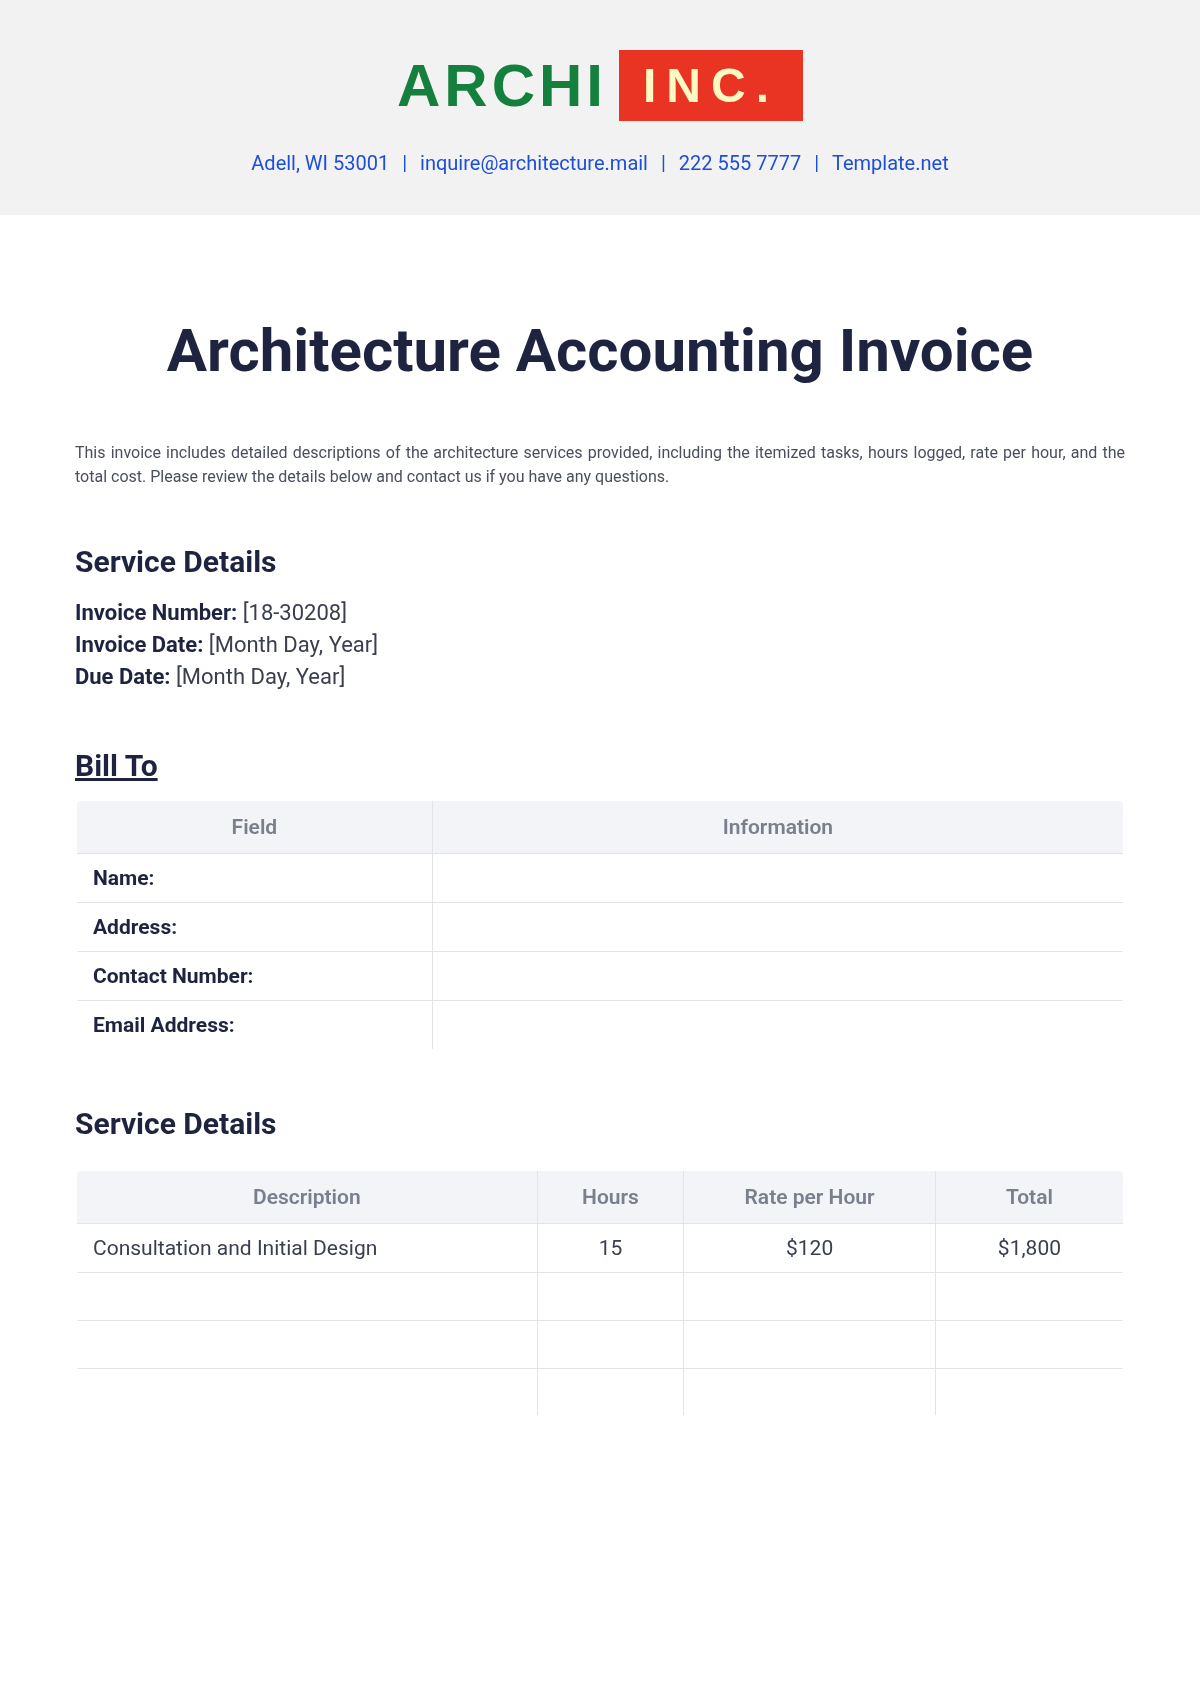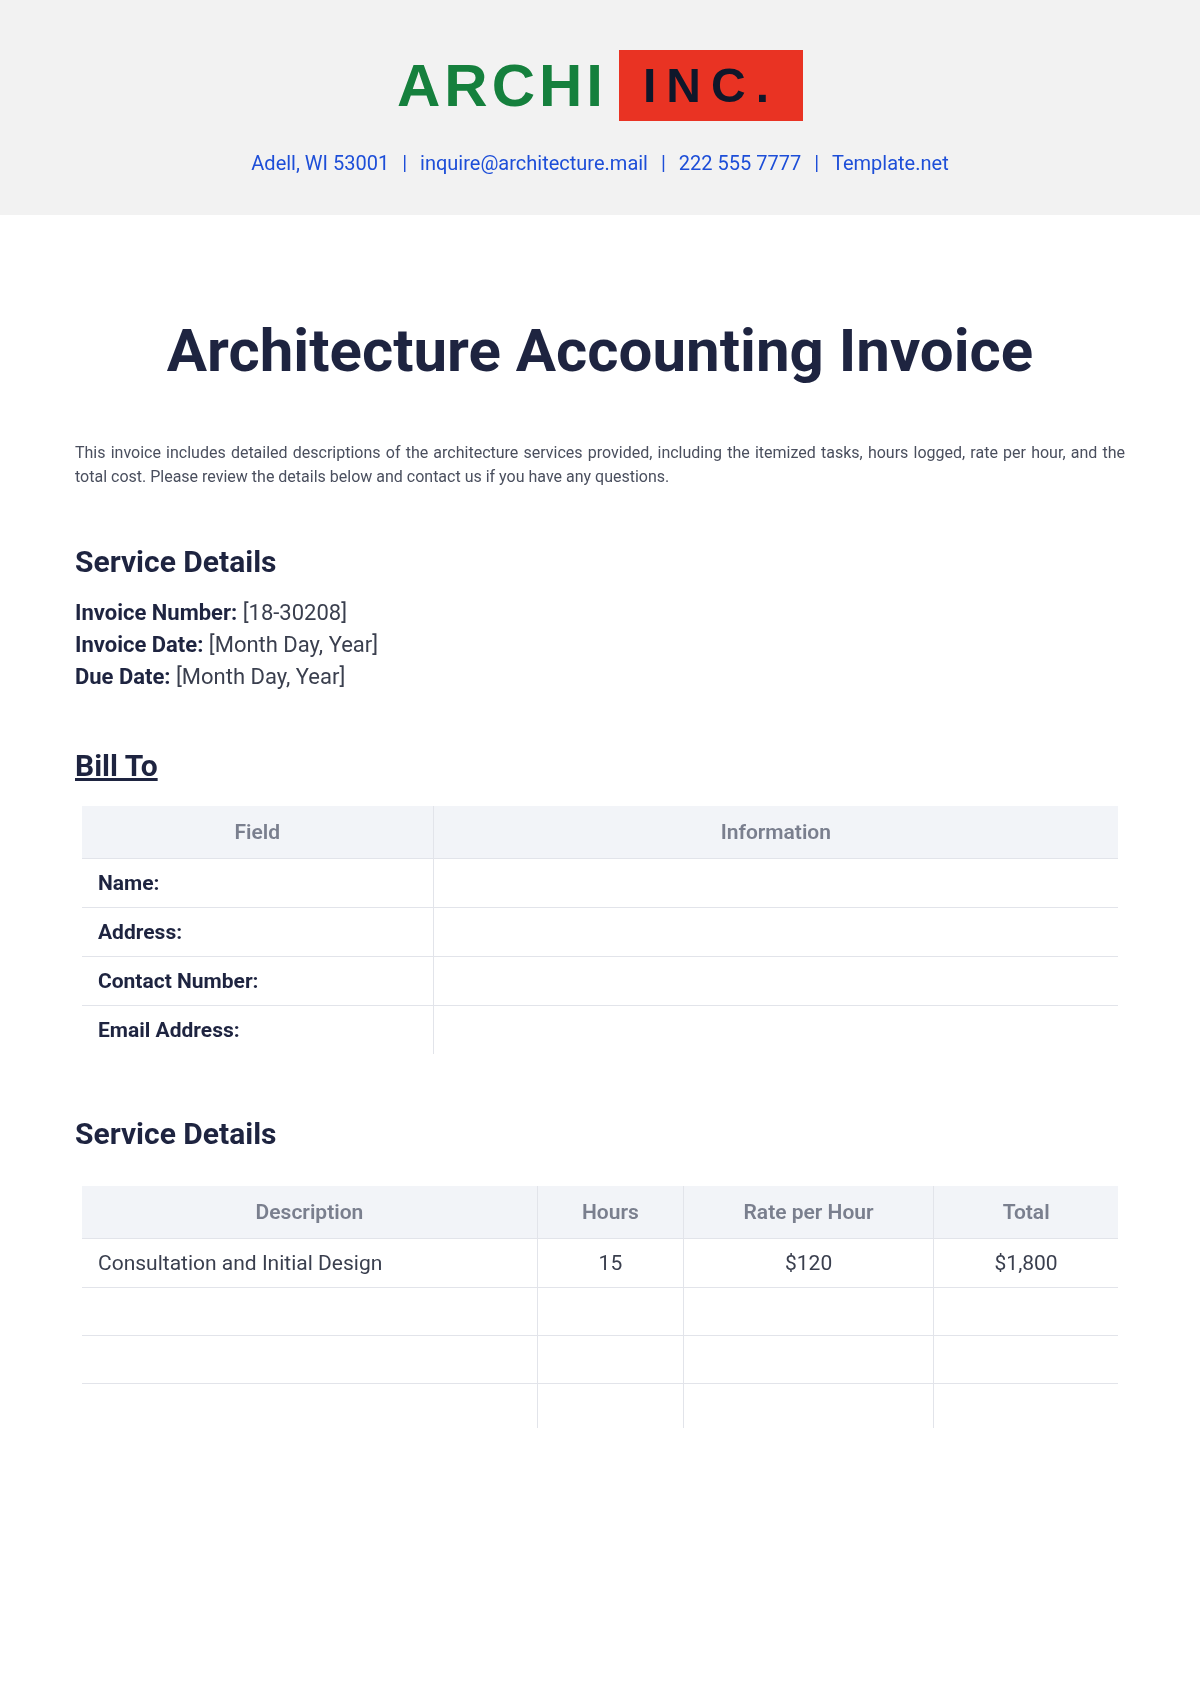--- a/index.html
+++ b/index.html
@@ -22,21 +22,21 @@
     }
     .logo-archi {
       font-size: 60px;
       font-weight: 700;
       color: #15803d;
       letter-spacing: 4px;
       font-family: Arial, sans-serif;
     }
     .logo-inc {
       background: #e93323;
-      color: #0f172a;
+      color: #fef9c3;
       padding: 8px 24px;
       font-size: 48px;
       font-weight: 700;
       letter-spacing: 10px;
       font-family: Arial, sans-serif;
     }
     .header-info {
       color: #1d4ed8;
       font-size: 20px;
     }
@@ -69,21 +69,21 @@
       color: #3a3f4e;
       line-height: 1.45;
     }
     .detail-line .label { font-weight: 700; color: #1e2440; }
     .invoice-details { margin-bottom: 55px; }
     .bill-to-section { margin-bottom: 55px; }
     .bill-to-section .section-heading { margin-bottom: 16px; text-decoration: underline; }
     table {
       width: 100%;
       border-collapse: collapse;
-      border: 7px solid #404040;
+      border: 2px solid #404040;
       border-radius: 6px;
       overflow: hidden;
     }
     table th {
       background: #f2f4f8;
       color: #7a7f8e;
       font-weight: 600;
       font-size: 21px;
       padding: 14px 16px;
       text-align: center;

